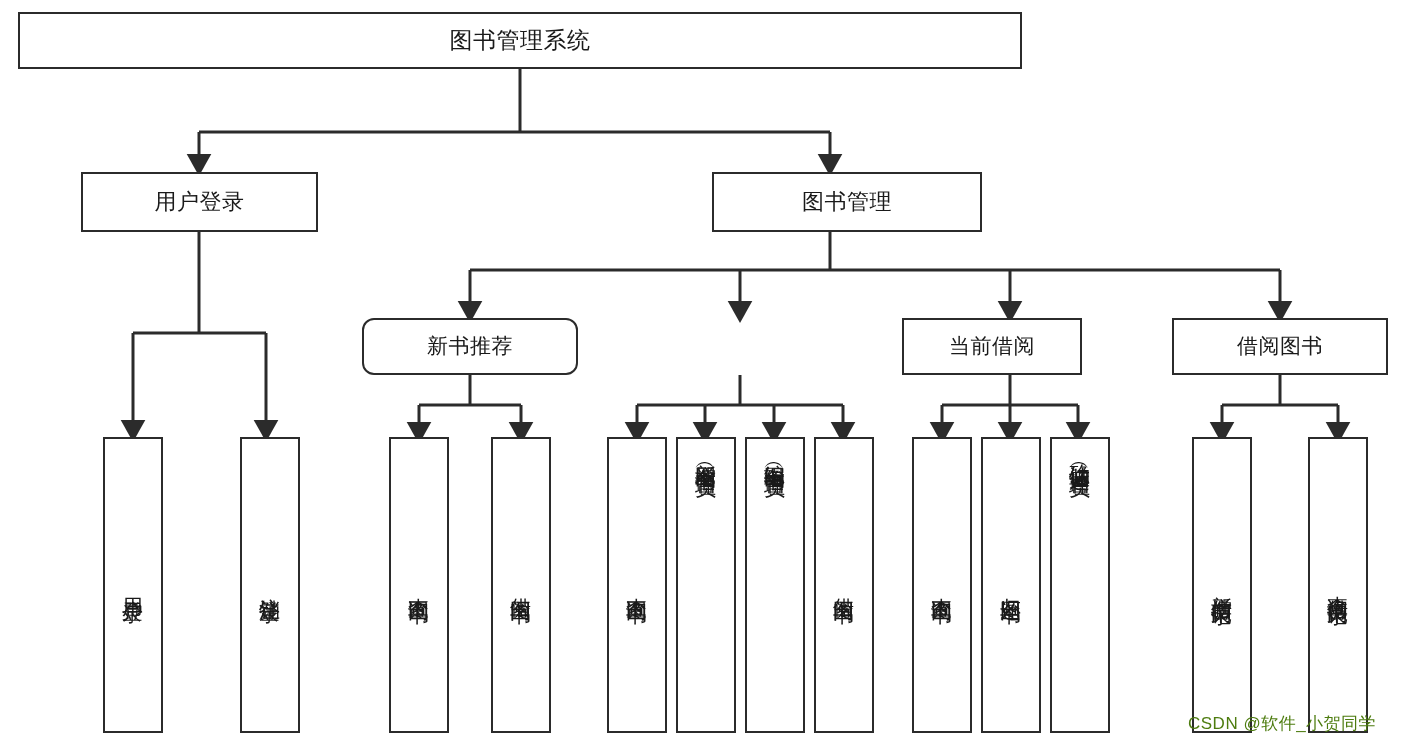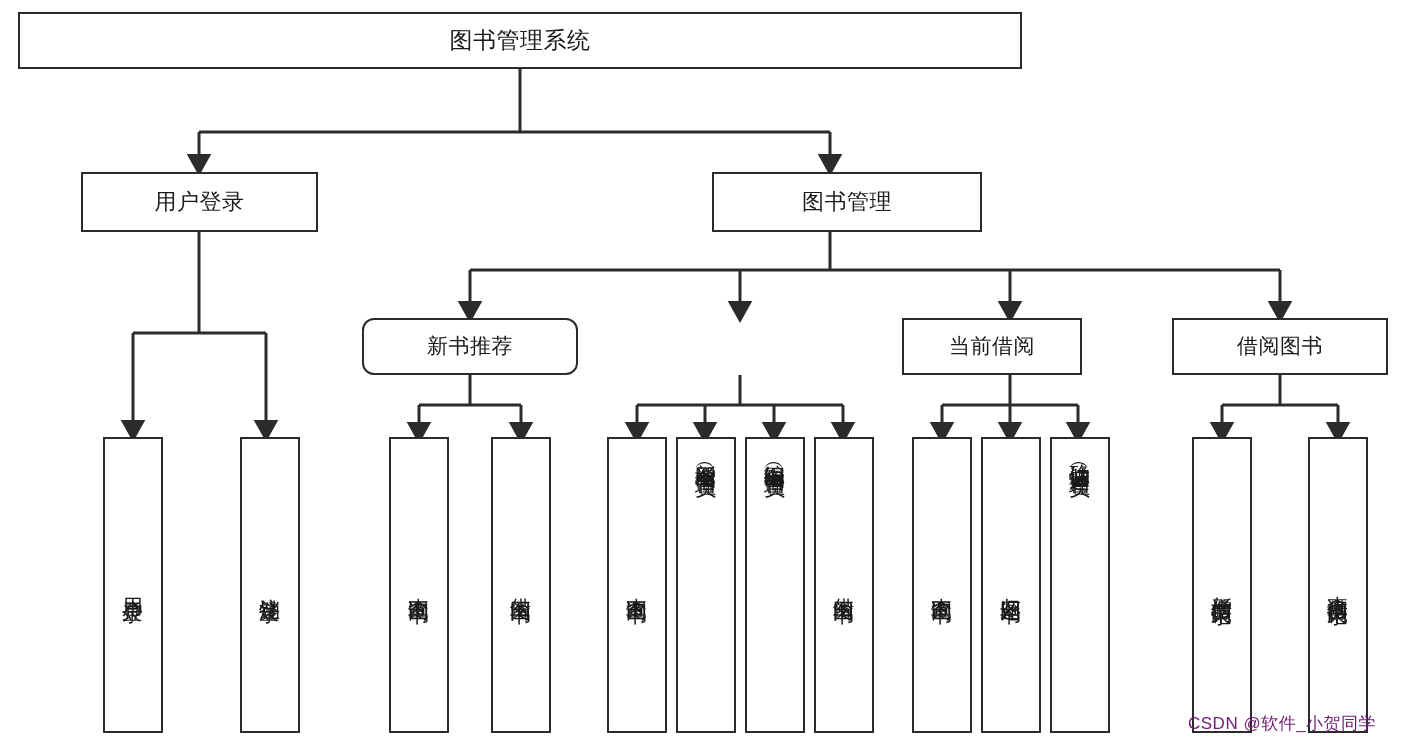--- a/index.html
+++ b/index.html
@@ -70,21 +70,21 @@
   }
   .node-leaf.leaf-mid {
     align-items: center;
     padding-top: 0;
   }
   .watermark {
     position: absolute;
     left: 1188px;
     top: 712px;
     font-size: 17px;
-    color: #701a75;
+    color: #4d7c0f;
     white-space: nowrap;
     z-index: 3;
     letter-spacing: 0.5px;
   }
 </style>
 </head>
 <body>
 
 <div id="diagram-root">
 

